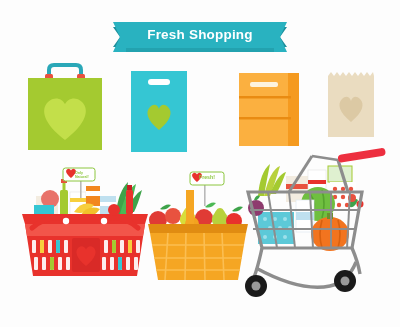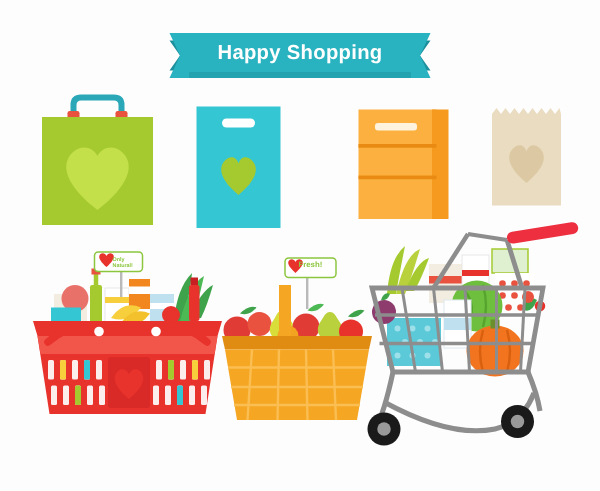--- a/index.html
+++ b/index.html
@@ -319,19 +319,19 @@
       <path d="M352 248 Q358 262 360 274" fill="none" stroke="#8d8d8d" stroke-width="3.4"></path>
 
       <circle cx="256" cy="286" r="11" fill="#1a1a1a"></circle>
       <circle cx="256" cy="286" r="4.5" fill="#9a9a9a"></circle>
       <circle cx="345" cy="281" r="11" fill="#1a1a1a"></circle>
       <circle cx="345" cy="281" r="4.5" fill="#9a9a9a"></circle>
     </g>
 
   </svg>
 
-  <div class="banner-text">Happy Shopping</div>
+  <div class="banner-text">Fresh Shopping</div>
 
   <div class="tag-text" id="tag-natural-text"><span>Only</span><br><span>Natural!</span></div>
 
   <div class="tag-text" id="tag-fresh-text">Fresh!</div>
 
 </div>
 
 </body></html>

